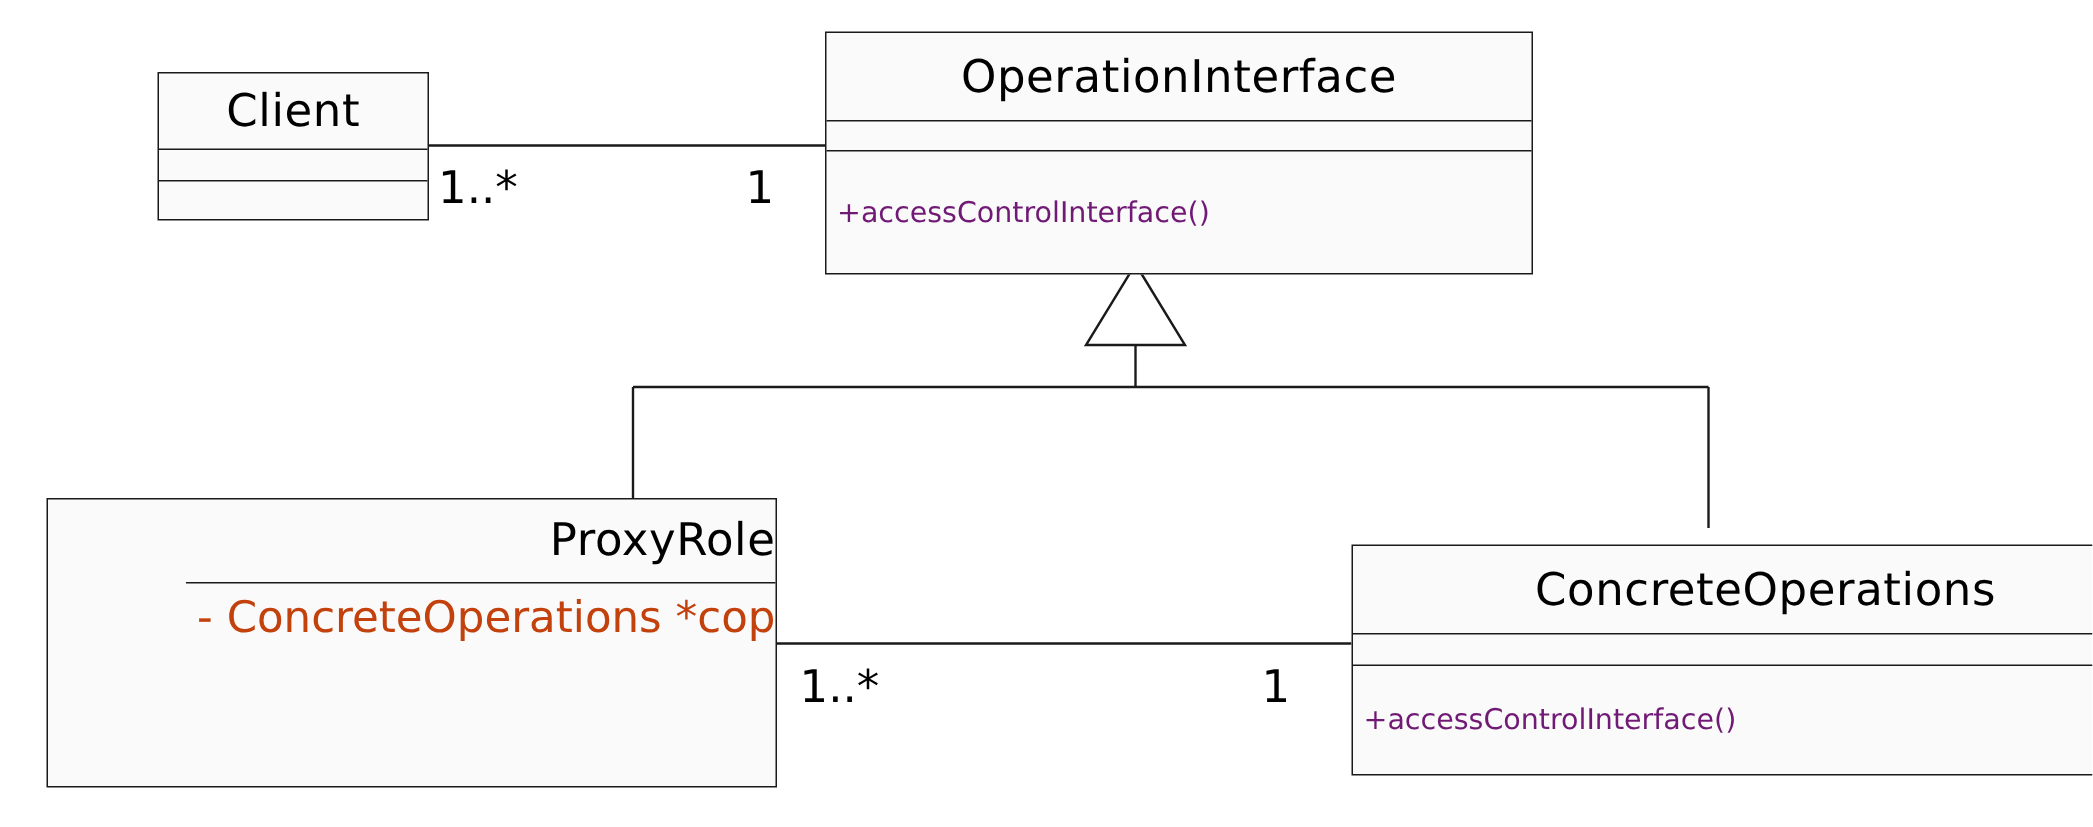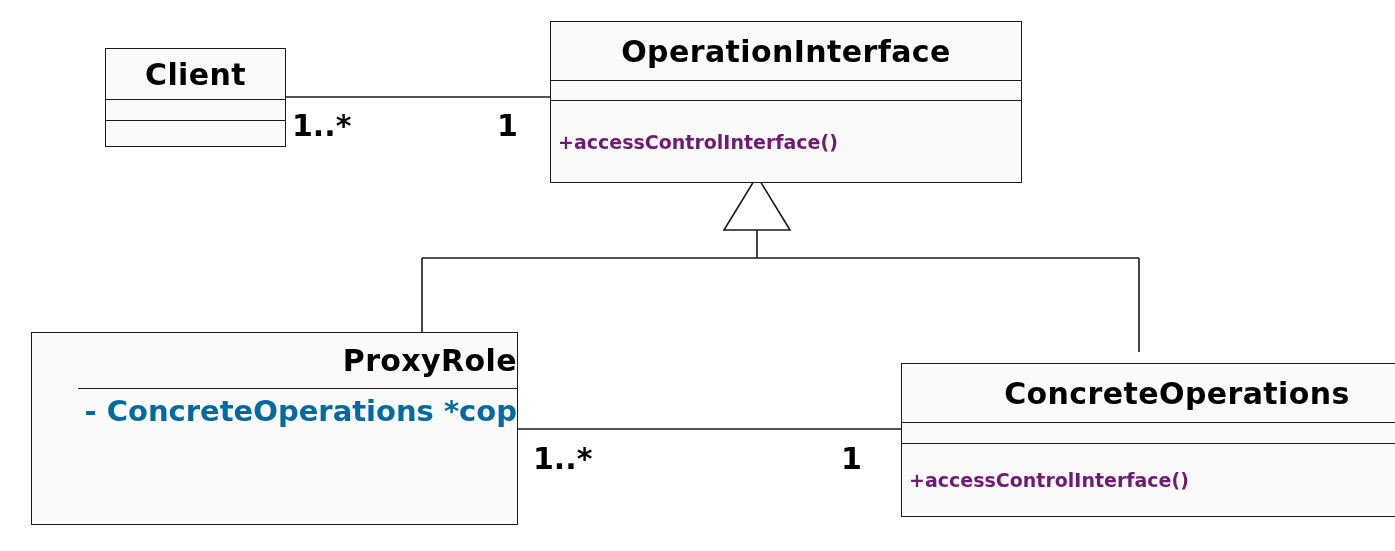--- a/index.html
+++ b/index.html
@@ -10,21 +10,20 @@
   }
   body {
     font-family: "DejaVu Sans", "Liberation Sans", sans-serif;
   }
   #diagram {
     position: relative;
     width: 1395px;
     height: 551px;
     background: #ffffff;
     overflow: hidden;
-    font-weight: bold;
   }
   #edge-layer {
     position: absolute;
     left: 0;
     top: 0;
     width: 1395px;
     height: 551px;
     pointer-events: none;
   }
   .uml-class {
@@ -49,21 +48,21 @@
   .c-name {
     justify-content: center;
     font-size: 30px;
     color: #000000;
     letter-spacing: 0.4px;
   }
   .c-attrs {
     justify-content: flex-start;
     padding-left: 7px;
     font-size: 29px;
-    color: #0369a1;
+    color: #c2410c;
   }
   .c-ops {
     justify-content: flex-start;
     padding-left: 7px;
     font-size: 19px;
     color: #701a75;
   }
   .empty-compartment {
     padding: 0;
   }

